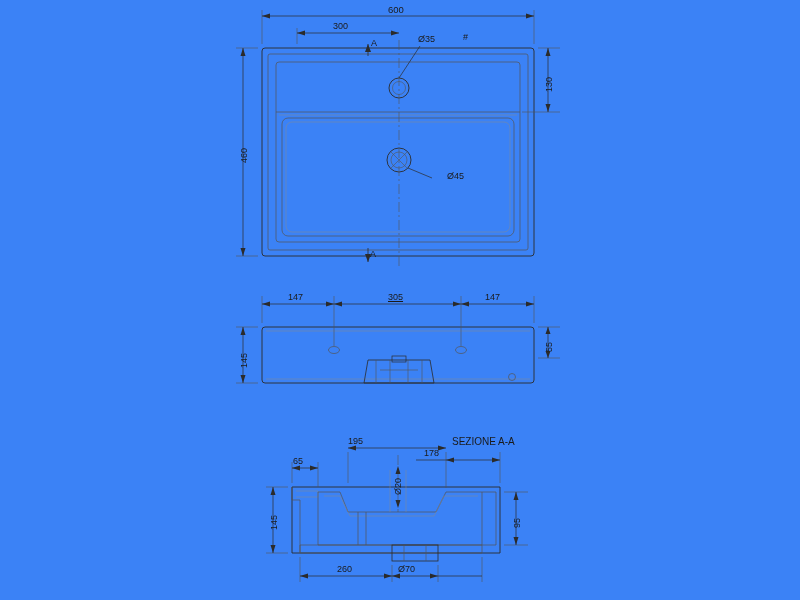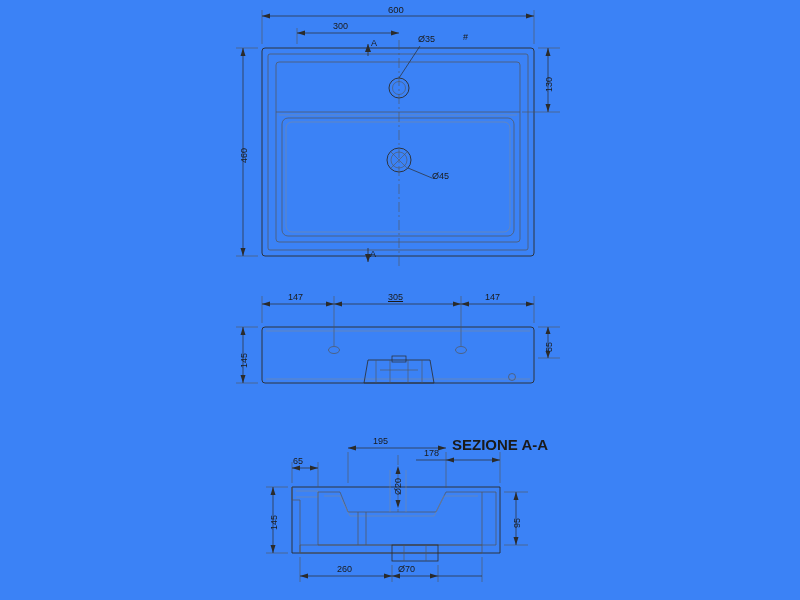--- a/index.html
+++ b/index.html
@@ -25,21 +25,21 @@
   .lbl {
     position: absolute;
     font-family: "Liberation Sans", sans-serif;
     font-size: 9px;
     color: #1a1a1a;
     white-space: nowrap;
     line-height: 1;
   }
   .lbl.big { font-size: 9.5px; }
   .lbl.rot { transform-origin: left top; }
-  .lbl.sect { font-size: 15px; font-weight: bold; }
+  .lbl.sect { font-size: 10px; }
 </style>
 </head>
 <body>
 
 <div id="page">
 
   <svg viewBox="0 0 800 600">
     <g fill="none" stroke="#2b2b2b" stroke-width="0.9" shape-rendering="geometricPrecision">
 
       <rect x="262" y="48" width="272" height="208" rx="3"></rect>
@@ -205,34 +205,34 @@
       <path d="M392 576 L400 573.5 L400 578.5 Z" fill="#2b2b2b" stroke="none"></path>
       <path d="M438 576 L430 573.5 L430 578.5 Z" fill="#2b2b2b" stroke="none"></path>
       <line x1="438" y1="576" x2="482" y2="576" stroke="#2b2b2b" stroke-width="0.7"></line>
     </g>
   </svg>
 
   <div class="lbl big" style="left:388px; top:5px;">600</div>
   <div class="lbl" style="left:333px; top:22px;">300</div>
   <div class="lbl" style="left:418px; top:35px;text-align:right;">Ø35</div>
   <div class="lbl" style="left:463px; top:33px;">#</div>
-  <div class="lbl" style="left:432px; top:172px;">Ø45</div>
+  <div class="lbl" style="left:447px; top:172px;">Ø45</div>
   <div class="lbl rot" style="left:240px; top:163px; transform: rotate(-90deg);">460</div>
   <div class="lbl rot" style="left:545px; top:92px; transform: rotate(-90deg);">130</div>
   <div class="lbl" style="left:371px; top:39px;">A</div>
   <div class="lbl" style="left:370px; top:250px;">A</div>
 
   <div class="lbl" style="left:288px; top:293px;">147</div>
   <div class="lbl" style="left:388px; top:293px;text-decoration:underline;">305</div>
   <div class="lbl" style="left:485px; top:293px;">147</div>
   <div class="lbl rot" style="left:240px; top:368px; transform: rotate(-90deg);">145</div>
   <div class="lbl rot" style="left:545px; top:352px; transform: rotate(-90deg);">55</div>
 
   <div class="lbl sect" style="left:452px; top:437px;">SEZIONE A-A</div>
-  <div class="lbl" style="left:373px; top:437px;">195</div>
+  <div class="lbl" style="left:348px; top:437px;">195</div>
   <div class="lbl" style="left:424px; top:449px;">178</div>
   <div class="lbl" style="left:293px; top:457px;">65</div>
   <div class="lbl rot" style="left:394px; top:495px; transform: rotate(-90deg);">Ø20</div>
   <div class="lbl rot" style="left:270px; top:530px; transform: rotate(-90deg);">145</div>
   <div class="lbl rot" style="left:513px; top:528px; transform: rotate(-90deg);">95</div>
   <div class="lbl" style="left:337px; top:565px;">260</div>
   <div class="lbl" style="left:398px; top:565px;">Ø70</div>
 
 </div>
 

